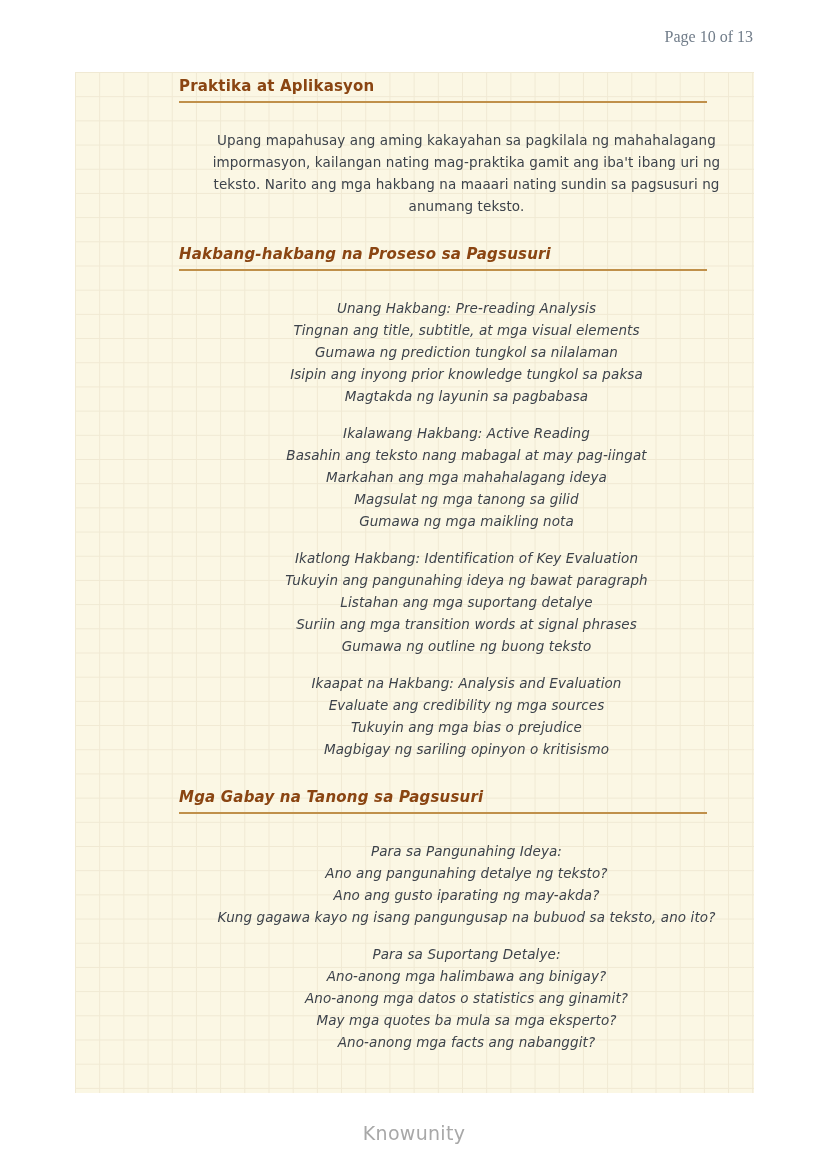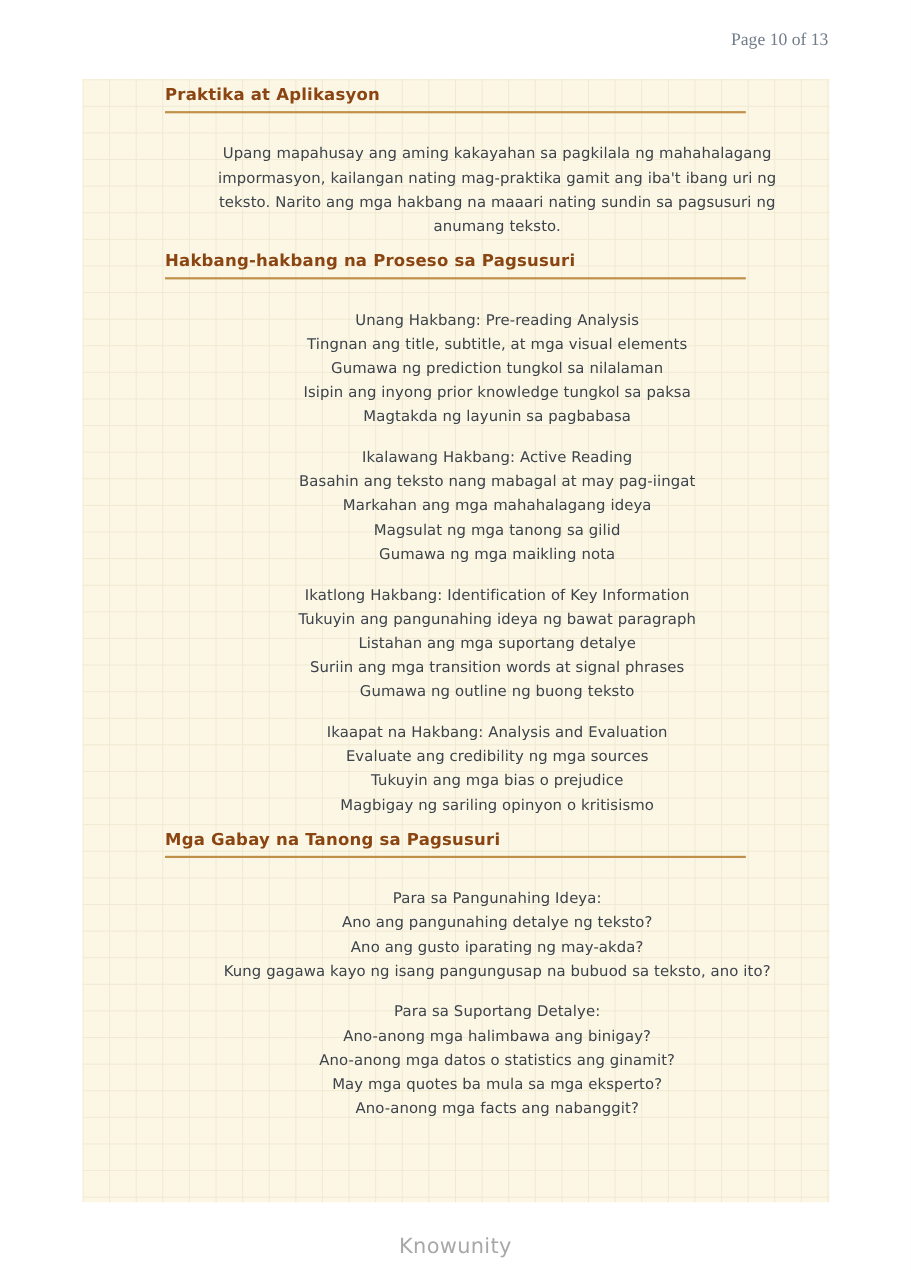--- a/index.html
+++ b/index.html
@@ -15,39 +15,39 @@
     top: 28px; right: 75px;
     font-family: "Liberation Serif", "DejaVu Serif", serif;
     font-size: 16px;
     color: #707c89;
   }
   .paper {
     position: absolute;
     left: 75px; top: 72px;
     width: 679px; height: 1021px;
     box-sizing: border-box;
-    padding: 6px 0 0 75px;
+    padding: 6px 0 0 104px;
     background-color: #fbf7e4;
     background-image:
       linear-gradient(to right, #f0e9d3 1px, transparent 1px),
       linear-gradient(to bottom, #f0e9d3 1px, transparent 1px);
     background-size: 24.2px 24.2px;
   }
   .section-heading {
     margin: 0;
     width: 528px;
     font-size: 15px;
     line-height: 17px;
     font-weight: bold;
     letter-spacing: 0.2px;
     color: #8a4512;
     border-bottom: 2px solid #c0904a;
     padding-bottom: 6px;
   }
-  .section + .section { margin-top: 12px; }
+  .section + .section { margin-top: 29px; font-style: italic; }
   .blocks { margin-top: 26px; }
   .block + .block { margin-top: 15px; }
   .line {
     font-size: 13.5px;
     line-height: 22px;
     letter-spacing: 0.1px;
     color: #3d434b;
     white-space: nowrap;
     text-align: center;
   }
@@ -91,21 +91,21 @@
         <div class="line">Magtakda ng layunin sa pagbabasa</div>
       </div>
       <div class="block">
         <div class="line">Ikalawang Hakbang: Active Reading</div>
         <div class="line">Basahin ang teksto nang mabagal at may pag-iingat</div>
         <div class="line">Markahan ang mga mahahalagang ideya</div>
         <div class="line">Magsulat ng mga tanong sa gilid</div>
         <div class="line">Gumawa ng mga maikling nota</div>
       </div>
       <div class="block">
-        <div class="line">Ikatlong Hakbang: Identification of Key Information</div>
+        <div class="line">Ikatlong Hakbang: Identification of Key Evaluation</div>
         <div class="line">Tukuyin ang pangunahing ideya ng bawat paragraph</div>
         <div class="line">Listahan ang mga suportang detalye</div>
         <div class="line">Suriin ang mga transition words at signal phrases</div>
         <div class="line">Gumawa ng outline ng buong teksto</div>
       </div>
       <div class="block">
         <div class="line">Ikaapat na Hakbang: Analysis and Evaluation</div>
         <div class="line">Evaluate ang credibility ng mga sources</div>
         <div class="line">Tukuyin ang mga bias o prejudice</div>
         <div class="line">Magbigay ng sariling opinyon o kritisismo</div>

